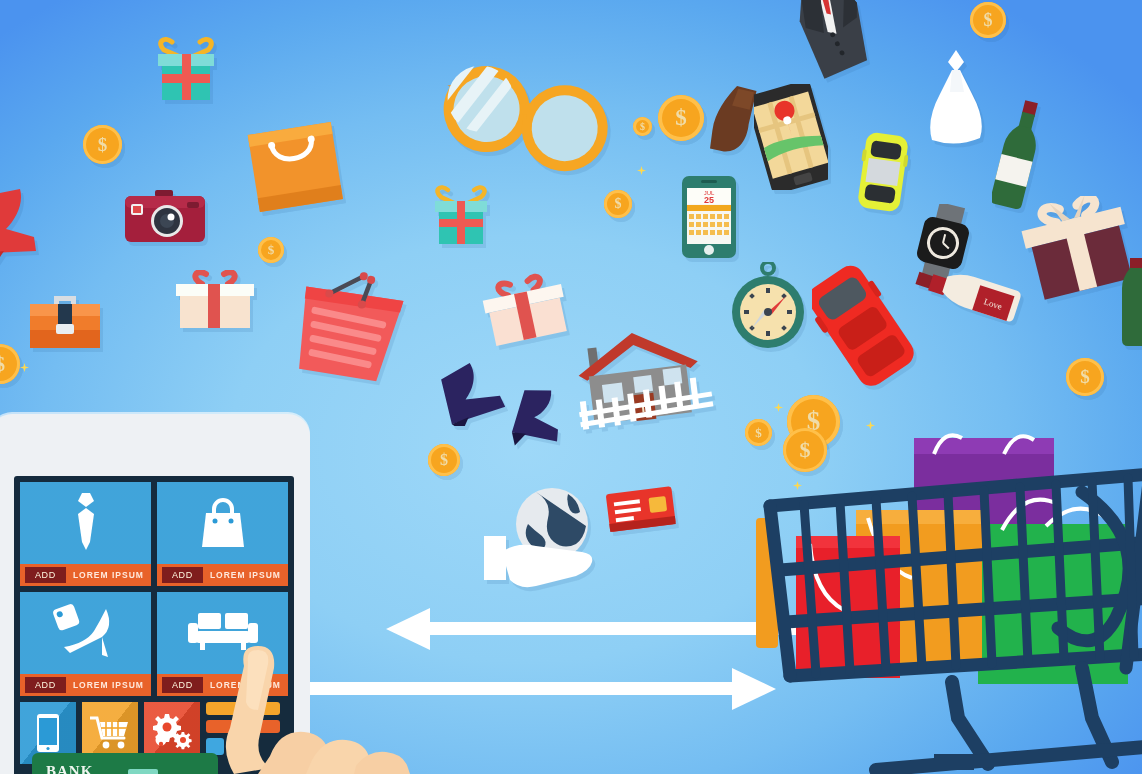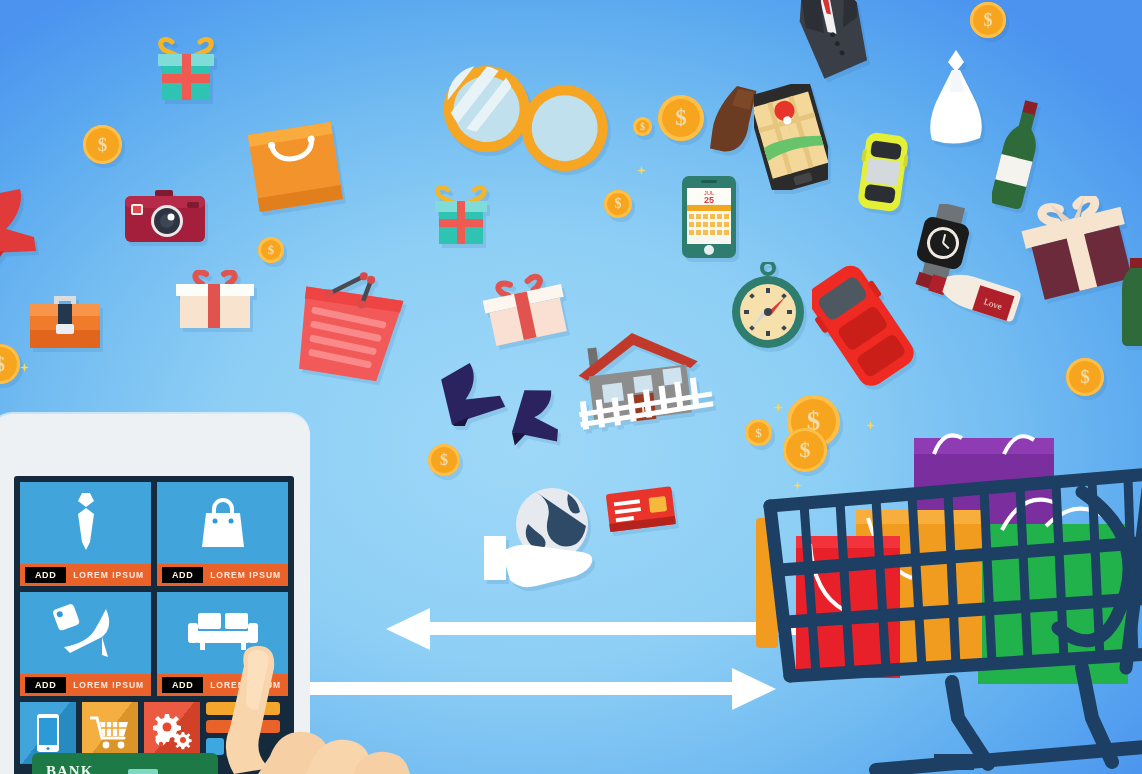--- a/index.html
+++ b/index.html
@@ -32,21 +32,21 @@
   #screen{position:absolute;left:24px;top:62px;right:16px;bottom:0;background:#152b3d;
     border-radius:3px;padding:6px 6px 0 6px;box-sizing:border-box;}
   .tilegrid{display:grid;grid-template-columns:1fr 1fr;gap:6px;}
   .tile{position:relative;background:#2b9ad6;overflow:hidden;height:104px;display:flex;
         flex-direction:column;align-items:center;justify-content:flex-start;}
   .tile .diag{position:absolute;left:0;top:0;width:200%;height:200%;
         background:linear-gradient(128deg, rgba(255,255,255,.10) 0 46%, rgba(0,0,0,.10) 46% 100%);}
   .tileicon{position:relative;margin-top:9px;height:62px;display:flex;align-items:center;justify-content:center;}
   .tilebar{position:absolute;left:0;right:0;bottom:0;height:22px;background:#e8622a;
     display:flex;align-items:center;}
-  .addbtn{background:#000000;color:#fff7e0;font-size:9px;font-weight:bold;letter-spacing:.6px;
+  .addbtn{background:#7f1d1d;color:#fff7e0;font-size:9px;font-weight:normal;letter-spacing:.6px;
     padding:3px 10px;margin-left:5px;border:0;}
   .lorem{flex:1;text-align:center;color:#ffe9dc;font-size:8.5px;letter-spacing:1px;font-weight:bold;}
 
   #dockrow{display:flex;gap:6px;margin-top:6px;height:66px;}
   .dock{width:56px;height:62px;display:flex;align-items:center;justify-content:center;position:relative;overflow:hidden;}
   .dock .diag{position:absolute;inset:0;background:linear-gradient(128deg,rgba(255,255,255,.10) 0 48%,rgba(0,0,0,.10) 48% 100%);}
   .minicol{display:flex;flex-direction:column;gap:5px;width:74px;}
   .minibar{height:13px;}
   .minirow{display:flex;gap:6px;}
   .minisq{width:18px;height:17px;border-radius:3px;}

